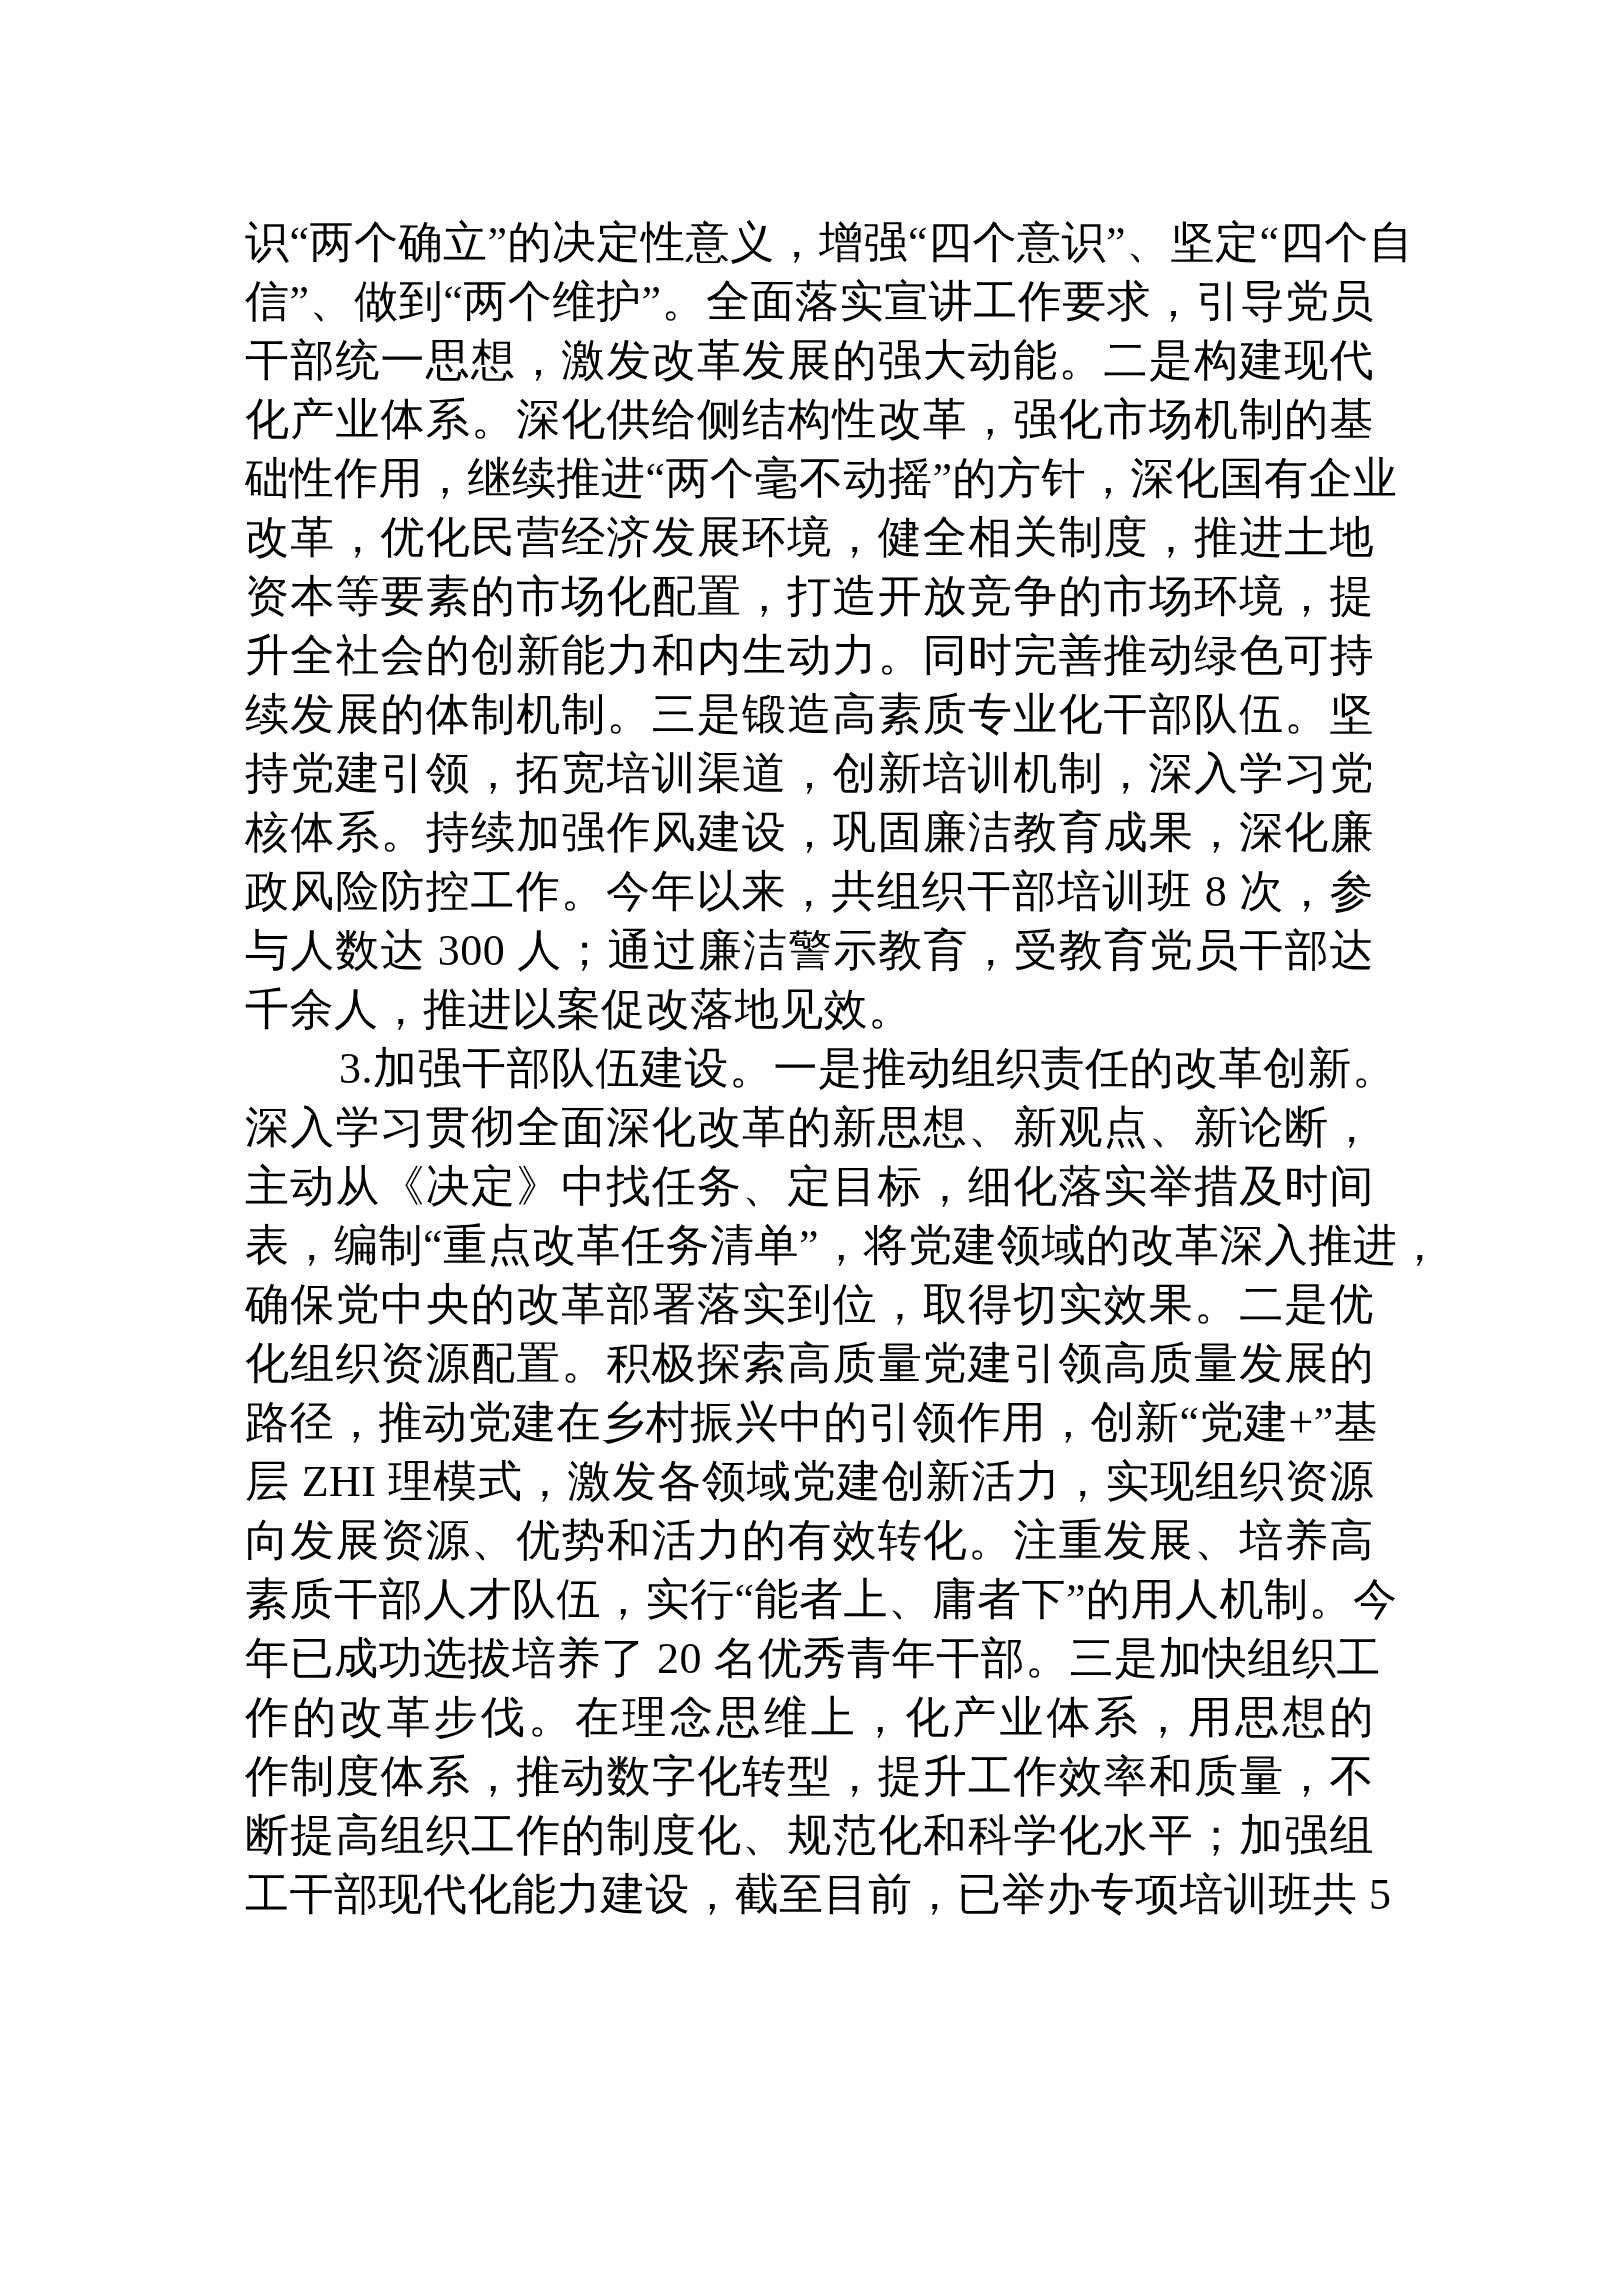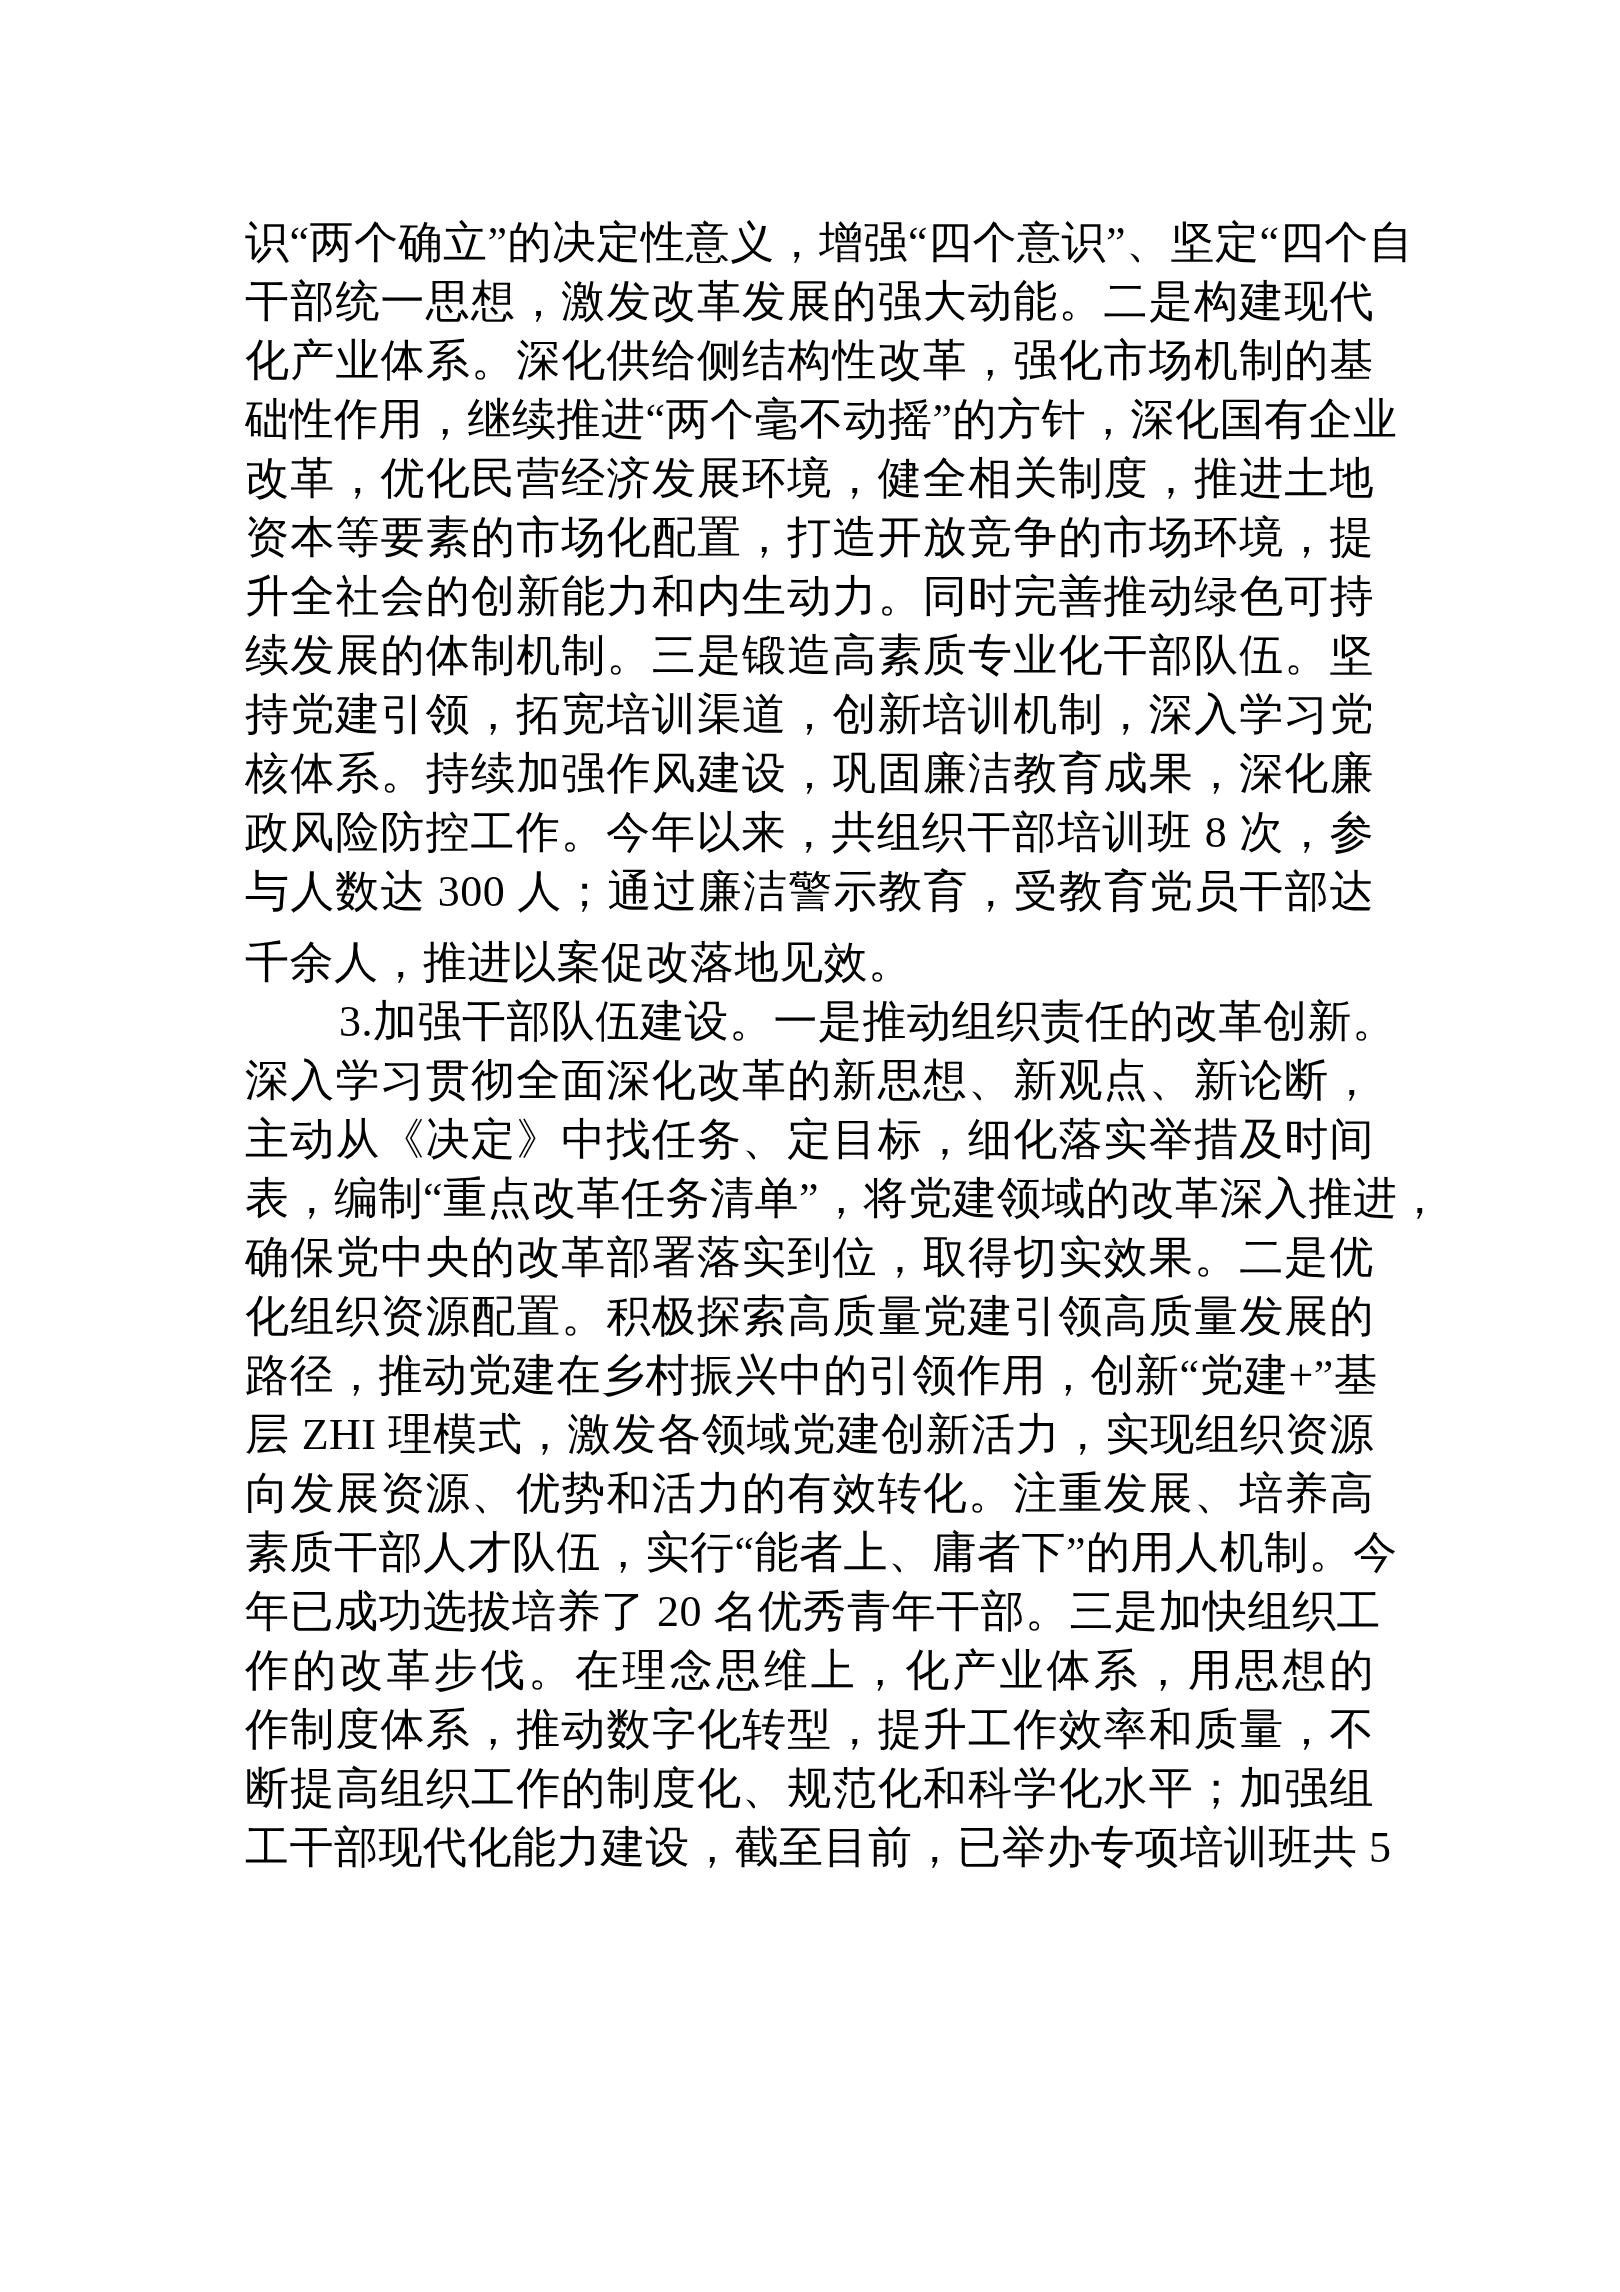--- a/index.html
+++ b/index.html
@@ -33,32 +33,32 @@
     letter-spacing: 0.5px;
   }
   .line {
     text-align: justify;
     text-align-last: justify;
     height: 59px;
     white-space: nowrap;
   }
   .line.end {
     text-align-last: left;
-    margin-top: 12px;
   }
   .line.indent {
     text-indent: 94px;
   }
 </style>
 </head>
 <body>
 
 <div class="page">
   <div class="content" id="doc-body">
       <div class="line">识“两个确立”的决定性意义，增强“四个意识”、坚定“四个自</div>
+      <div class="line">信”、做到“两个维护”。全面落实宣讲工作要求，引导党员</div>
       <div class="line">干部统一思想，激发改革发展的强大动能。二是构建现代</div>
       <div class="line">化产业体系。深化供给侧结构性改革，强化市场机制的基</div>
       <div class="line">础性作用，继续推进“两个毫不动摇”的方针，深化国有企业</div>
       <div class="line">改革，优化民营经济发展环境，健全相关制度，推进土地</div>
       <div class="line">资本等要素的市场化配置，打造开放竞争的市场环境，提</div>
       <div class="line">升全社会的创新能力和内生动力。同时完善推动绿色可持</div>
       <div class="line">续发展的体制机制。三是锻造高素质专业化干部队伍。坚</div>
       <div class="line">持党建引领，拓宽培训渠道，创新培训机制，深入学习党</div>
       <div class="line">核体系。持续加强作风建设，巩固廉洁教育成果，深化廉</div>
       <div class="line">政风险防控工作。今年以来，共组织干部培训班 8 次，参</div>

